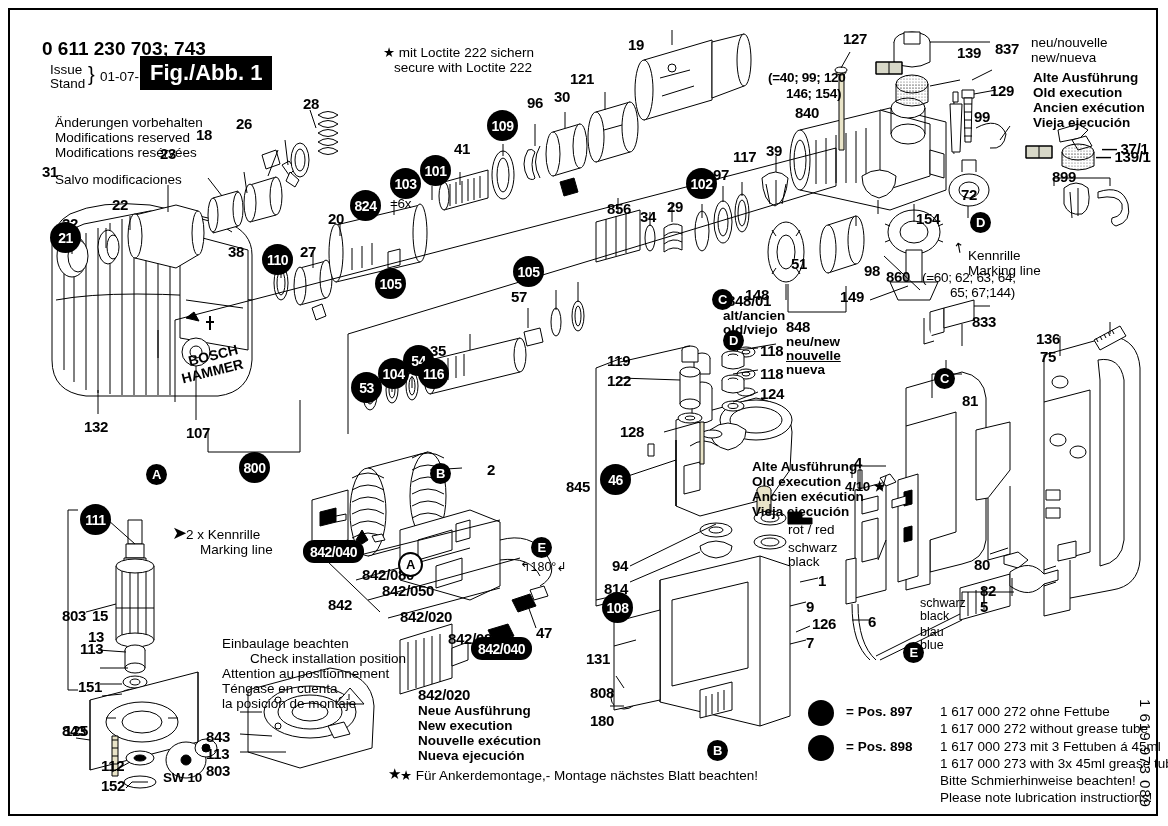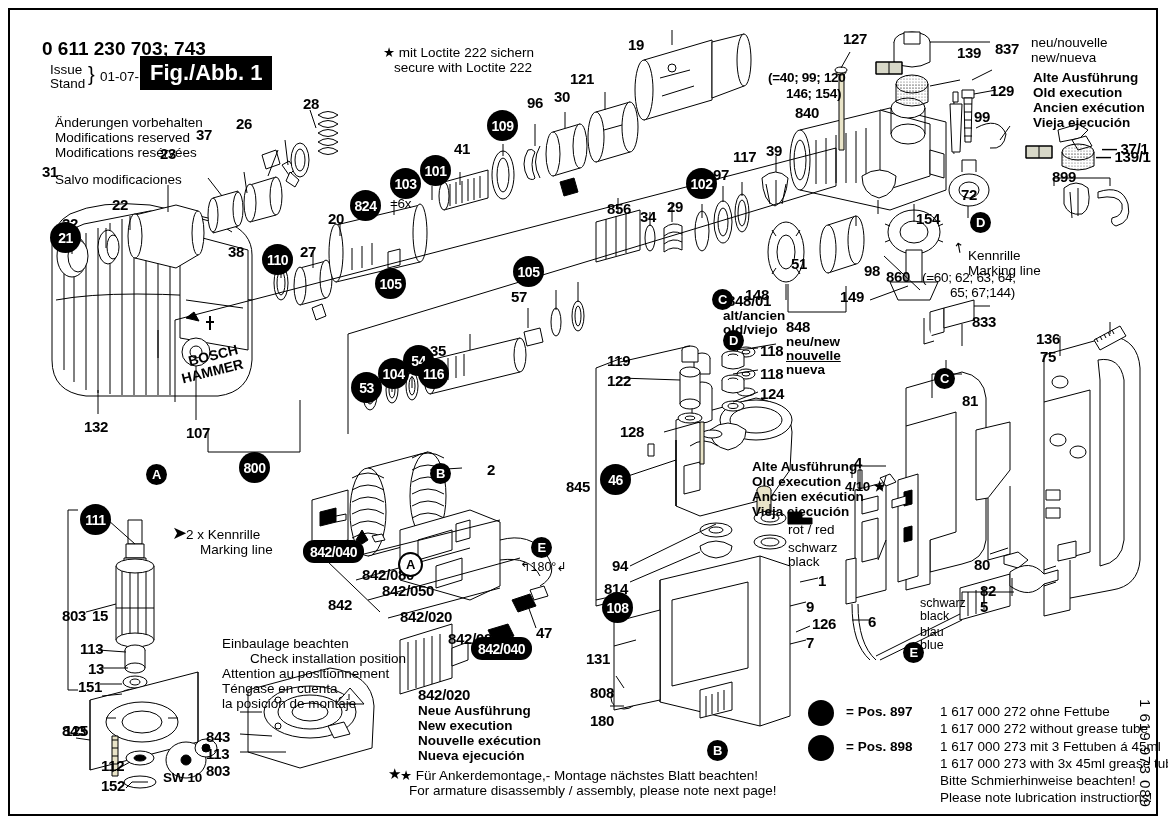--- a/index.html
+++ b/index.html
@@ -620,21 +620,21 @@
 
 <div id="docno">1 619 973 089</div>
 
 <div class="t" style="left:188px;top:348px;font-size:14px;font-weight:bold;transform:rotate(-14deg);">BOSCH</div>
 <div class="t" style="left:181px;top:364px;font-size:14px;font-weight:bold;transform:rotate(-14deg);">HAMMER</div>
 
 <div class="pn" style="left:42px;top:163px;">31</div>
 <div class="pn" style="left:62px;top:215px;">32</div>
 <div class="pn" style="left:112px;top:196px;">22</div>
 <div class="pn" style="left:160px;top:145px;">23</div>
-<div class="pn" style="left:196px;top:126px;">37</div>
+<div class="pn" style="left:196px;top:126px;">18</div>
 <div class="pn" style="left:236px;top:115px;">26</div>
 <div class="pn" style="left:303px;top:95px;">28</div>
 <div class="pn" style="left:228px;top:243px;">38</div>
 <div class="pn" style="left:300px;top:243px;">27</div>
 <div class="pn" style="left:328px;top:210px;">20</div>
 <div class="pn" style="left:454px;top:140px;">41</div>
 <div class="pn" style="left:527px;top:94px;">96</div>
 <div class="pn" style="left:554px;top:88px;">30</div>
 <div class="pn" style="left:570px;top:70px;">121</div>
 <div class="pn" style="left:628px;top:36px;">19</div>
@@ -682,21 +682,21 @@
 <div class="pn" style="left:487px;top:461px;">2</div>
 <div class="pn" style="left:536px;top:624px;">47</div>
 <div class="pn" style="left:590px;top:684px;">808</div>
 <div class="pn" style="left:590px;top:712px;">180</div>
 <div class="pn" style="left:511px;top:288px;">57</div>
 <div class="pn" style="left:430px;top:342px;">35</div>
 <div class="pn" style="left:84px;top:418px;">132</div>
 <div class="pn" style="left:186px;top:424px;">107</div>
 <div class="pn" style="left:92px;top:607px;">15</div>
 <div class="pn" style="left:80px;top:640px;">113</div>
-<div class="pn" style="left:88px;top:660px;text-align:right;">13</div>
+<div class="pn" style="left:88px;top:628px;text-align:right;">13</div>
 <div class="pn" style="left:78px;top:678px;">151</div>
 <div class="pn" style="left:64px;top:722px;">125</div>
 <div class="pn" style="left:101px;top:757px;">112</div>
 <div class="pn" style="left:101px;top:777px;">152</div>
 <div class="pn" style="left:206px;top:728px;">843</div>
 <div class="pn" style="left:206px;top:745px;">113</div>
 <div class="pn" style="left:206px;top:762px;">803</div>
 <div class="pn" style="left:62px;top:607px;">803</div>
 <div class="pn" style="left:62px;top:722px;">843</div>
 <div class="pn sm" style="left:163px;top:770px;">SW 10</div>
@@ -767,21 +767,20 @@
 <div class="t txt" style="left:222px;top:681px;">Téngase en cuenta</div>
 <div class="t txt" style="left:222px;top:696px;">la posición de montaje</div>
 
 <div class="pn" style="left:418px;top:686px;">842/020</div>
 <div class="t txtb" style="left:418px;top:703px;">Neue Ausführung</div>
 <div class="t txtb" style="left:418px;top:718px;">New execution</div>
 <div class="t txtb" style="left:418px;top:733px;">Nouvelle exécution</div>
 <div class="t txtb" style="left:418px;top:748px;">Nueva ejecución</div>
 
 <div class="t txt" style="left:400px;top:768px;">★ Für Ankerdemontage,- Montage nächstes Blatt beachten!</div>
-<div class="t txt" style="left:409px;top:783px;">For armature disassembly / assembly, please note next page!</div>
 <div class="t" style="left:388px;top:766px;font-size:15px;">★</div>
 
 <div class="bub b3" style="left:808px;top:700px;width:26px;height:26px;"></div>
 <div class="t txtb" style="left:846px;top:704px;">= Pos. 897</div>
 <div class="t txt" style="left:940px;top:704px;">1 617 000 272 ohne Fettube</div>
 <div class="t txt" style="left:940px;top:721px;">1 617 000 272 without grease tube</div>
 
 <div class="bub b3" style="left:808px;top:735px;width:26px;height:26px;"></div>
 <div class="t txtb" style="left:846px;top:739px;">= Pos. 898</div>
 <div class="t txt" style="left:940px;top:739px;">1 617 000 273 mit 3 Fettuben á 45ml</div>

